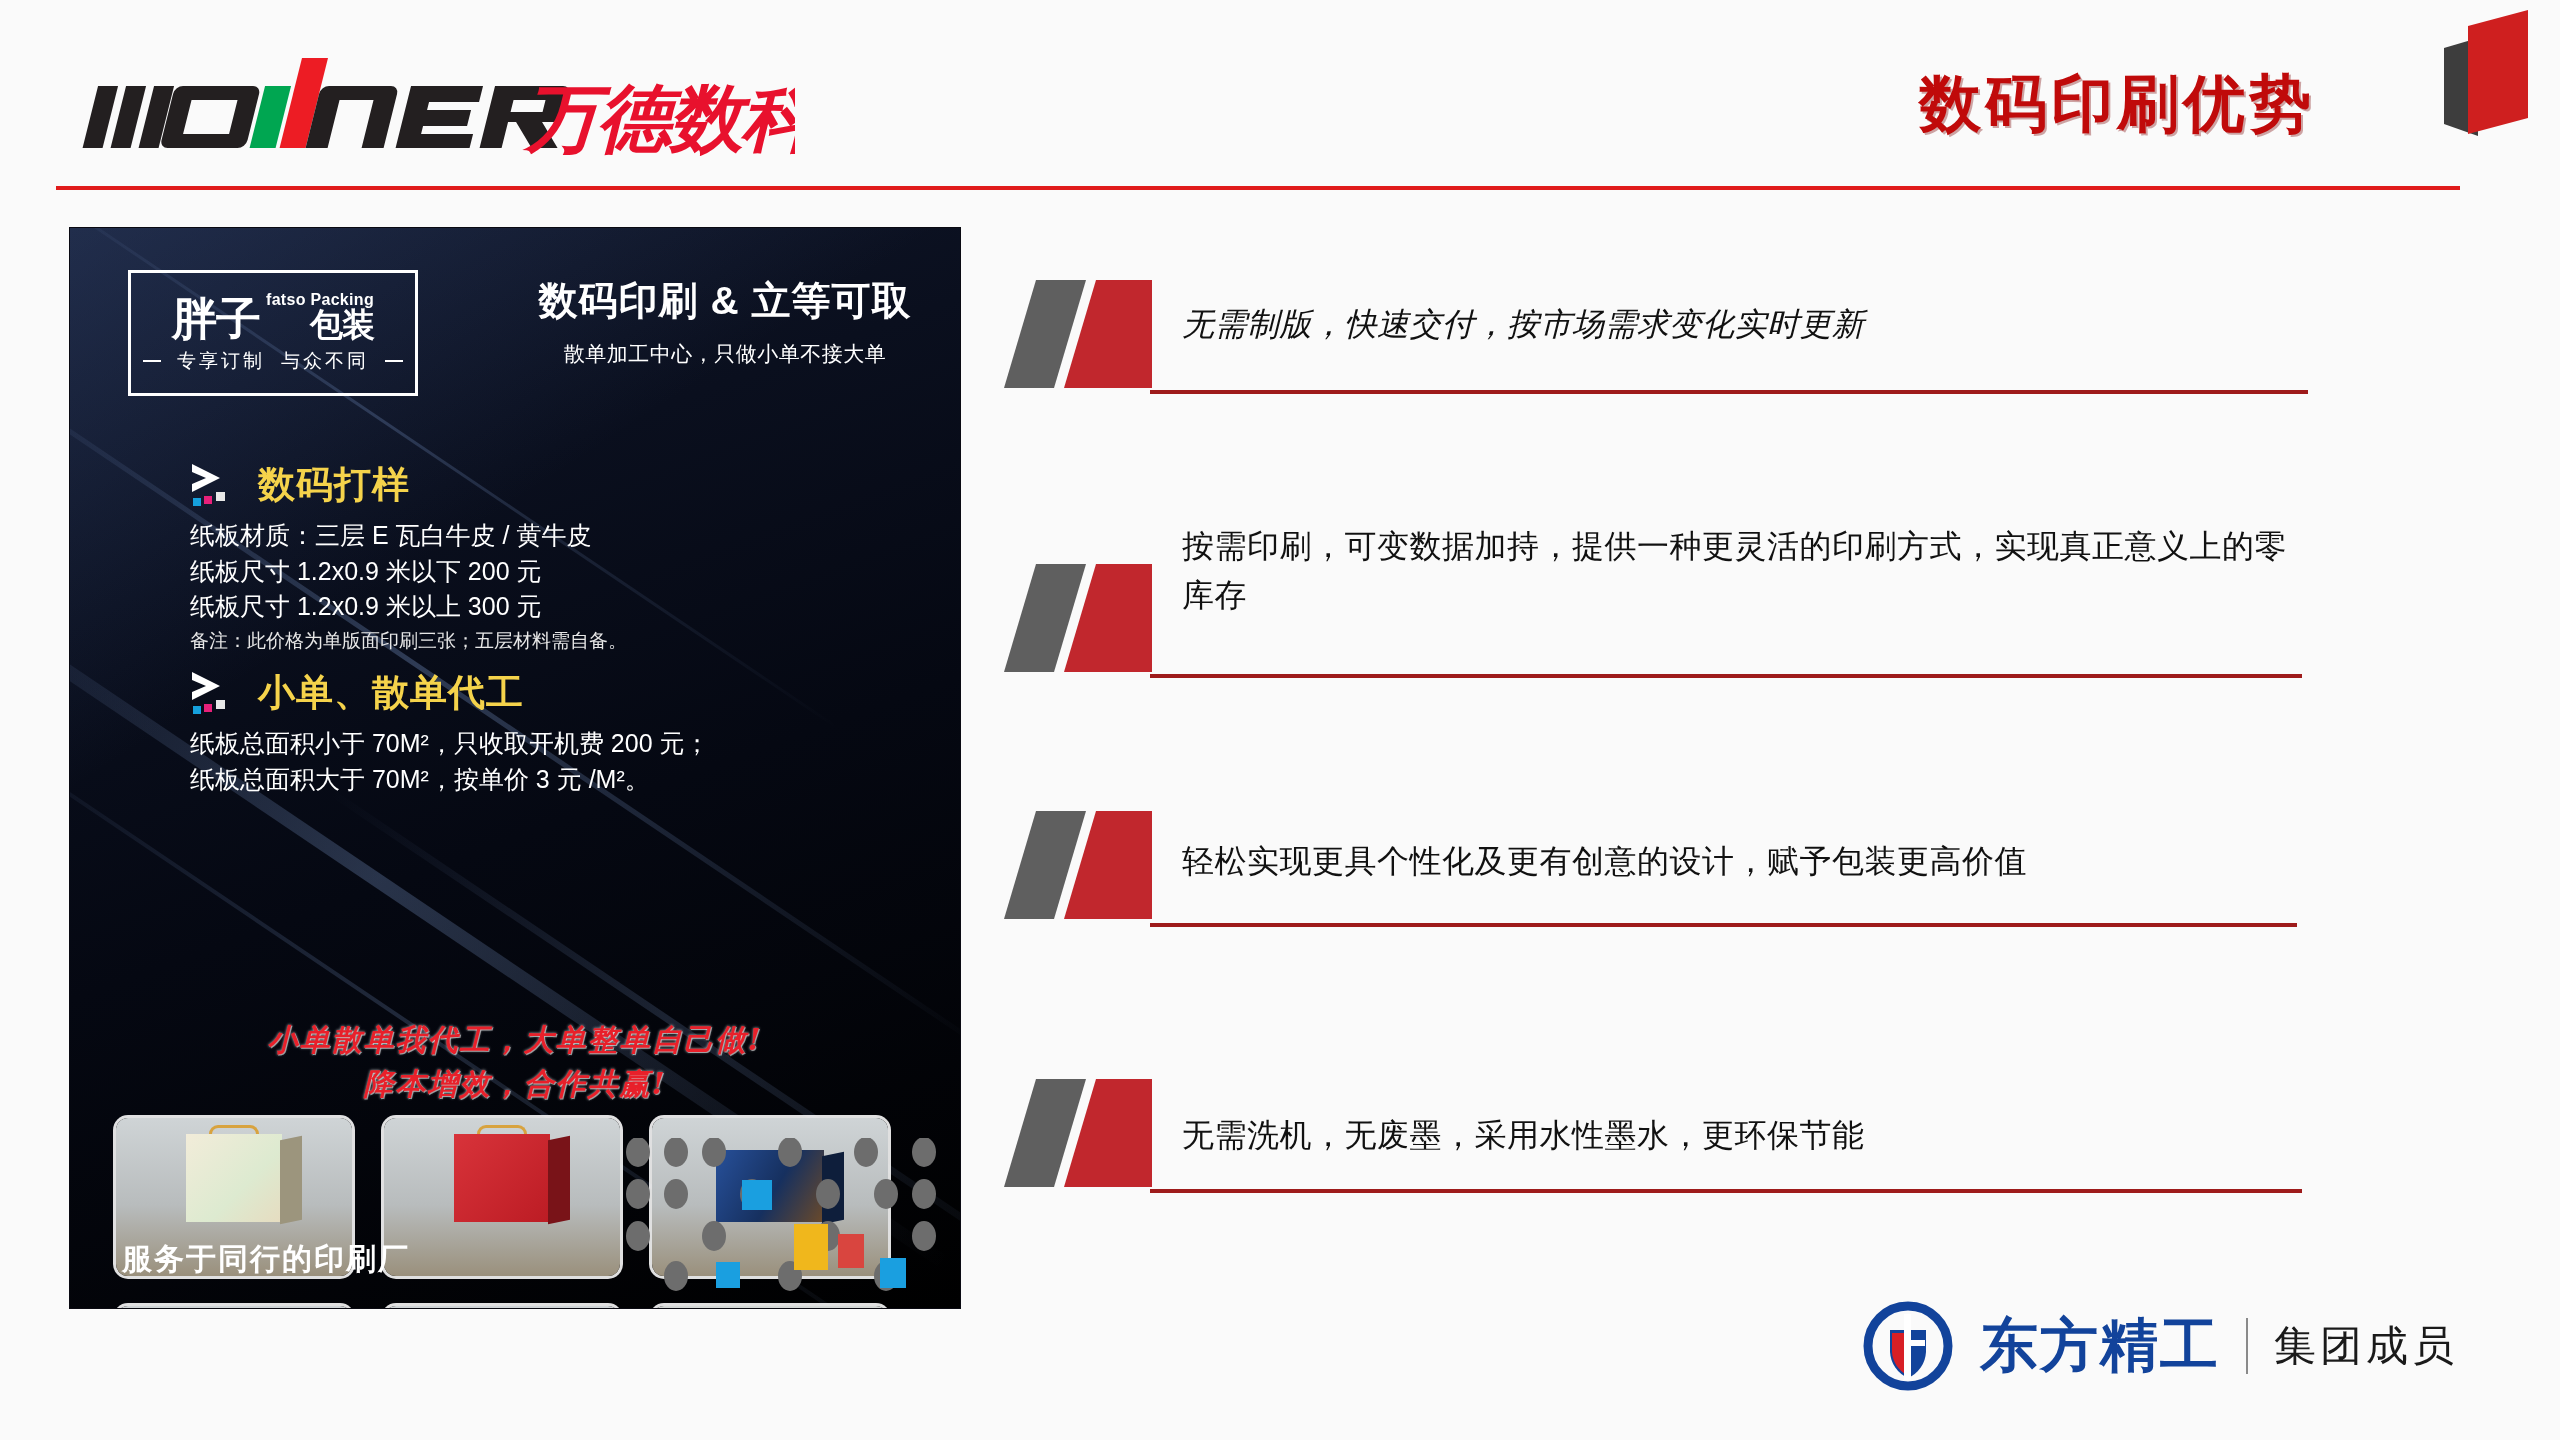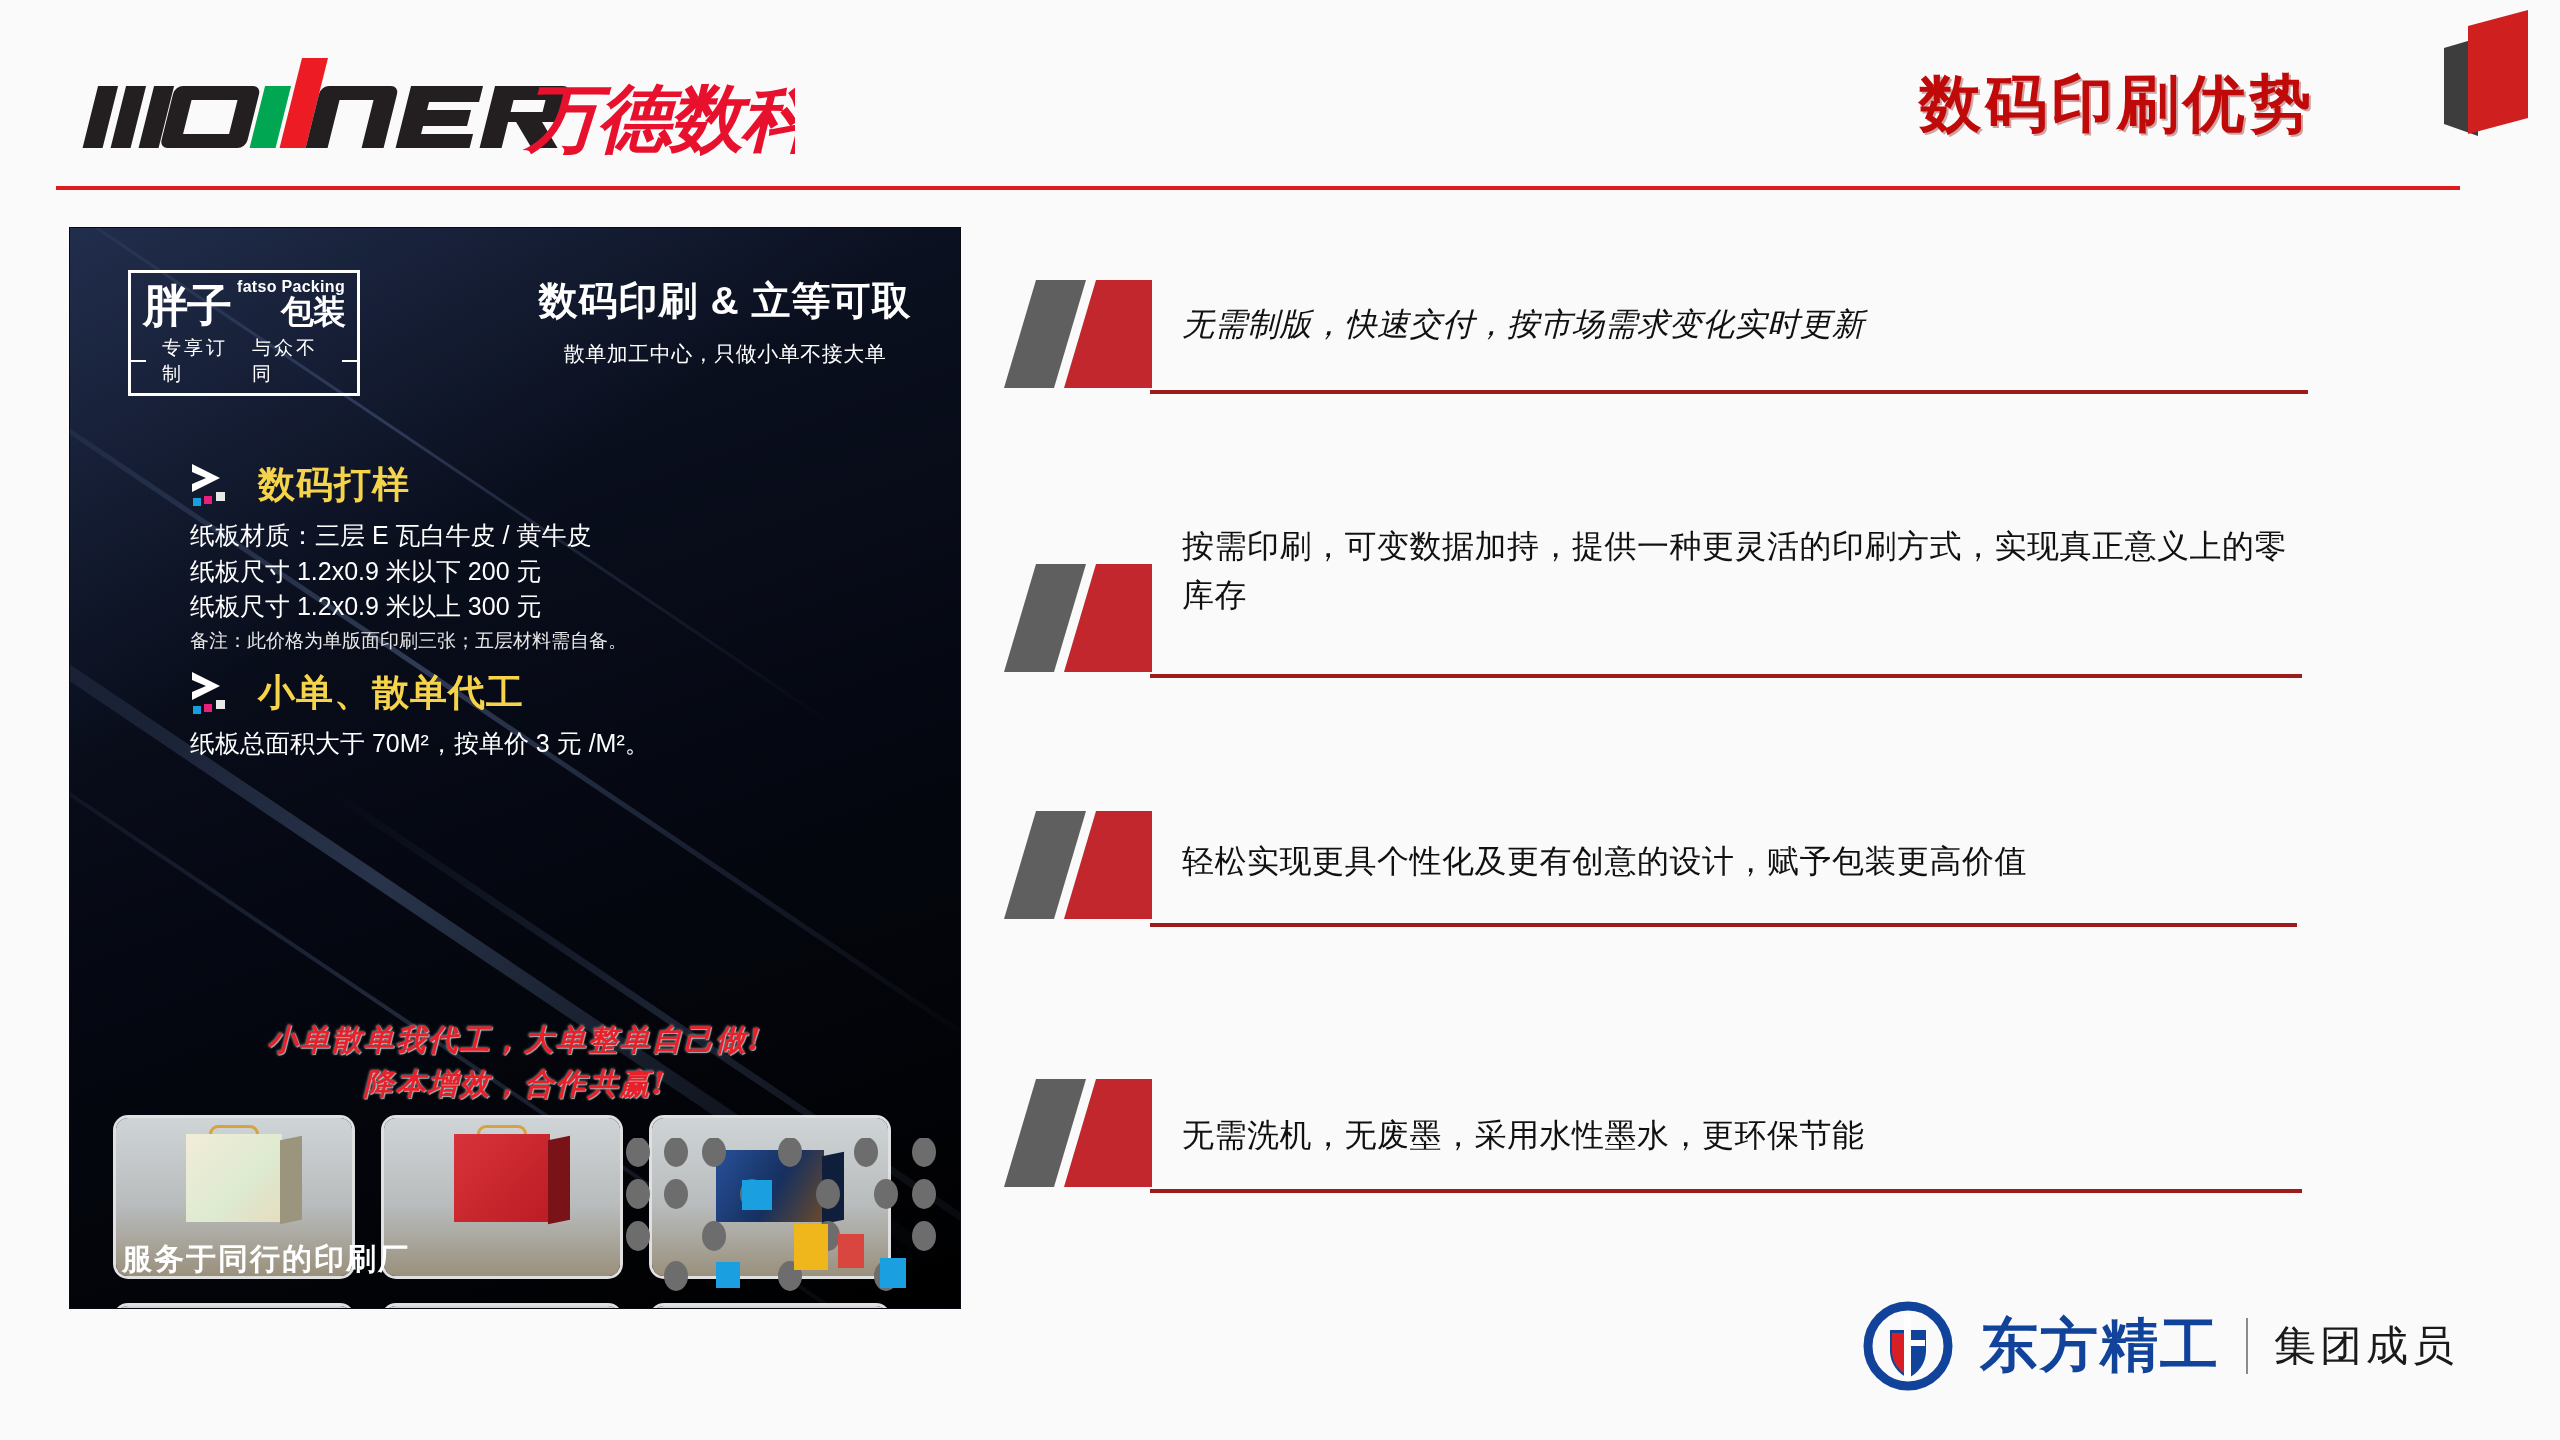--- a/index.html
+++ b/index.html
@@ -39,21 +39,21 @@
     overflow:hidden;box-shadow:0 0 0 1px #0a0a12;
   }
   .streak{position:absolute;background:linear-gradient(90deg,rgba(125,160,220,0) 0%,rgba(150,185,245,.55) 45%,rgba(125,160,220,0) 100%);transform-origin:left center;}
   .s1{left:-120px;top:120px;width:1250px;height:5px;transform:rotate(34deg);opacity:.5;}
   .s2{left:-160px;top:330px;width:1250px;height:14px;transform:rotate(34deg);opacity:.45;}
   .s3{left:-140px;top:470px;width:1250px;height:4px;transform:rotate(34deg);opacity:.35;}
   .s4{left:-60px;top:-60px;width:1000px;height:3px;transform:rotate(34deg);opacity:.4;}
   .s5{left:260px;top:560px;width:900px;height:7px;transform:rotate(34deg);opacity:.3;}
 
   .fatso-badge{
-    position:absolute;left:58px;top:42px;width:232px;height:126px;
+    position:absolute;left:58px;top:42px;width:290px;height:126px;
     border:3px solid #ffffff;box-sizing:border-box;
     display:flex;flex-direction:column;align-items:center;justify-content:center;
   }
   .fatso-row{display:flex;align-items:flex-end;gap:6px;}
   .fatso-big{font-size:45px;font-weight:bold;color:#fff;line-height:.95;letter-spacing:-1px;
     font-family:"DejaVu Sans","Liberation Sans",sans-serif;}
   .fatso-col{display:flex;flex-direction:column;align-items:flex-end;line-height:1;}
   .fatso-en{font-size:16px;color:#fff;font-weight:bold;letter-spacing:.3px;}
   .fatso-cn2{font-size:33px;font-weight:bold;color:#fff;letter-spacing:-1px;}
   .fatso-sub{margin-top:7px;display:flex;align-items:center;gap:16px;}
@@ -194,20 +194,21 @@
     <div class="sec" style="top:440px;">
       <div class="sec-head">
         <svg class="chev" viewBox="0 0 54 46">
           <polygon points="2,2 30,16 2,30 2,22 16,16 2,10" fill="#ffffff"></polygon>
           <rect x="26" y="30" width="9" height="9" fill="#e8e8e8"></rect>
           <rect x="14" y="34" width="8" height="8" fill="#e8207a"></rect>
           <rect x="3" y="36" width="8" height="8" fill="#15a0dd"></rect>
         </svg>
         <span class="sec-title">小单、散单代工</span>
       </div>
+      <div class="sec-line">纸板总面积小于 70M²，只收取开机费 200 元；</div>
       <div class="sec-line">纸板总面积大于 70M²，按单价 3 元 /M²。</div>
     </div>
 
     <div class="slogan">
       <div>小单散单我代工，大单整单自己做!</div>
       <div>降本增效，合作共赢!</div>
     </div>
 
     <div class="photo-grid">
       <div class="photo">

